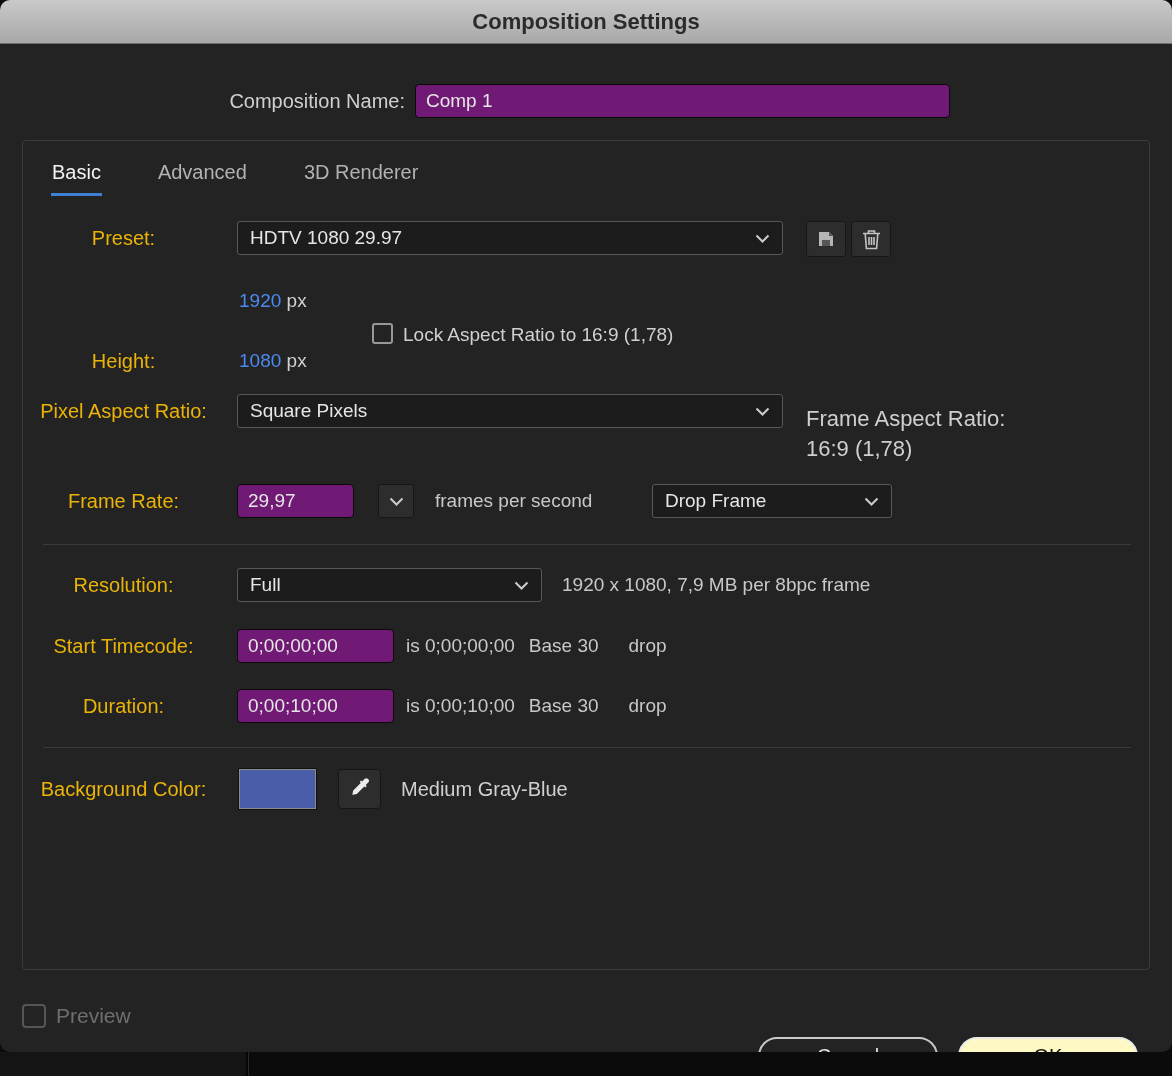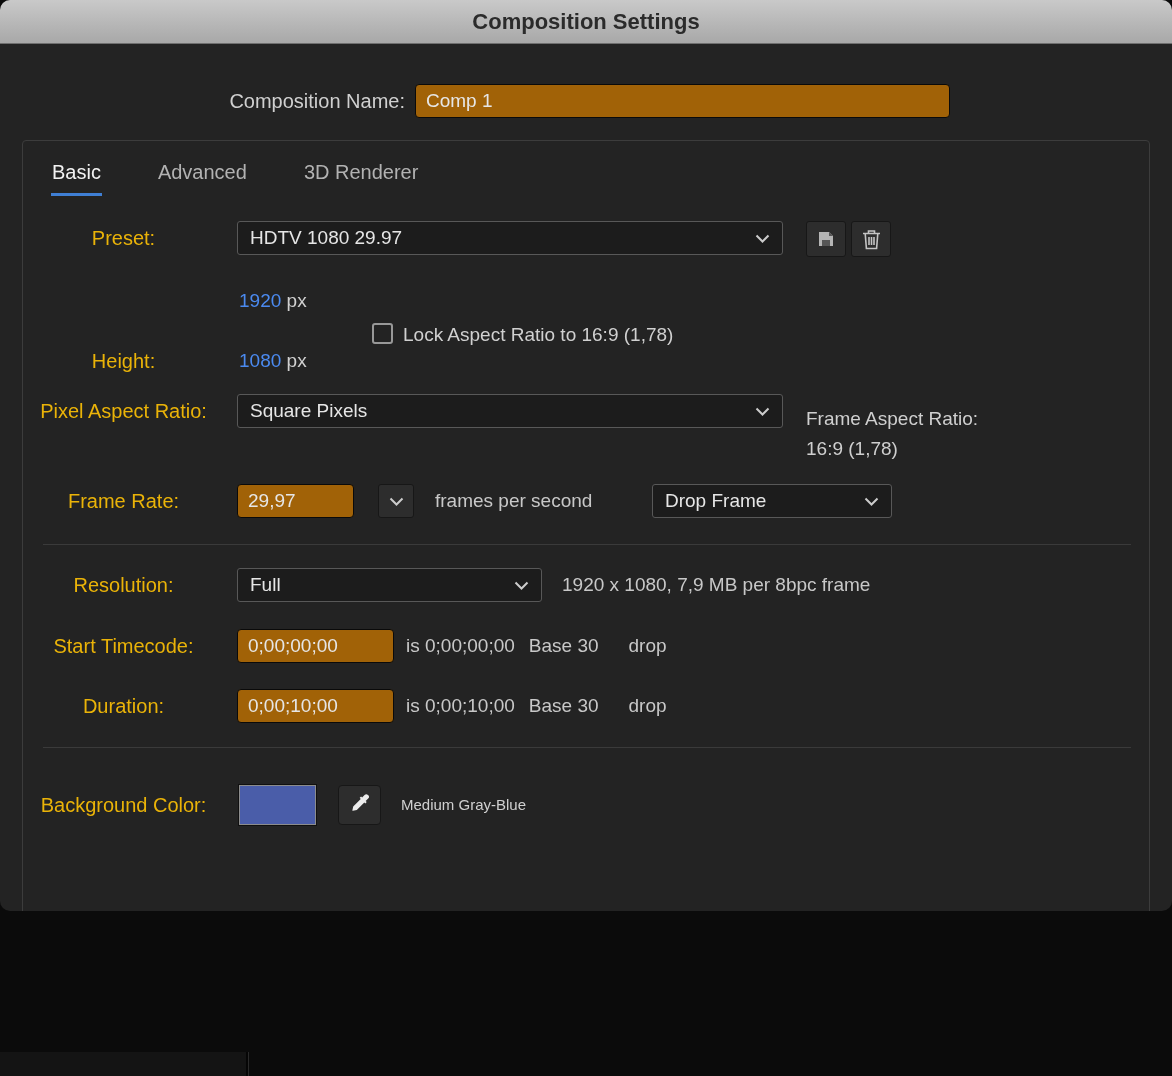--- a/index.html
+++ b/index.html
@@ -4,21 +4,21 @@
 <style>
   * { margin:0; padding:0; box-sizing:border-box; }
   html, body {
     width:1172px; height:1076px;
     background:#0b0b0b;
     font-family:"Liberation Sans", sans-serif;
     overflow:hidden;
   }
   .dialog {
     position:absolute; top:0; left:0;
-    width:1172px; height:911px;
+    width:1172px; height:1052px;
     background:#232323;
     border-radius:10px;
     overflow:hidden;
   }
   .titlebar {
     height:44px;
     background:linear-gradient(#c9c9c9, #a8a8a8);
     border-bottom:1px solid #6f6f6f;
     display:flex; align-items:center; justify-content:center;
   }
@@ -26,21 +26,21 @@
 
   
   .compname-label {
     position:absolute; top:84px; left:0; width:405px;
     text-align:right; font-size:20px; color:#d0d0d0; line-height:34px;
   }
   .compname-input {
     position:absolute; top:84px; left:415px; width:535px; height:34px;
   }
   .tin {
-    background:#a16207;
+    background:#701a75;
     border:1px solid #0a0a0a;
     border-radius:4px;
     color:#e6e6e6; font-size:19px;
     padding:0 10px;
     font-family:"Liberation Sans", sans-serif;
     outline:none;
   }
 
   
   .panel {
@@ -93,35 +93,35 @@
     position:absolute; width:21px; height:21px;
     border:2px solid #989898; border-radius:3px;
     background:transparent;
   }
   .cbx-label { position:absolute; font-size:19px; color:#d0d0d0; }
 
   .info { position:absolute; font-size:19px; color:#c8c8c8; line-height:34px; }
   .gap1 { margin-left:14px; }
   .gap2 { margin-left:30px; }
 
-  .fratio { position:absolute; left:783px; top:263px; font-size:19px; color:#cfcfcf; line-height:30px; }
+  .fratio { position:absolute; left:783px; top:263px; font-size:22px; color:#cfcfcf; line-height:30px; }
 
   .hr { position:absolute; left:20px; width:1088px; height:1px; background:#3a3a3a; }
 
   .swatch {
     position:absolute; top:0; left:216px; width:77px; height:40px;
     border:1px solid #8c8c8c;
     box-shadow:0 0 0 1px #101010;
   }
   .dropper-btn {
     position:absolute; top:0; left:315px; width:43px; height:40px;
     background:#2d2d2d; border:1px solid #171717; border-radius:4px;
     display:flex; align-items:center; justify-content:center;
   }
-  .bgname { position:absolute; left:378px; top:0; font-size:15px; color:#d0d0d0; line-height:40px; }
+  .bgname { position:absolute; left:378px; top:0; font-size:20px; color:#d0d0d0; line-height:40px; }
 
   
   .pv-cbx {
     position:absolute; left:22px; top:1004px; width:24px; height:24px;
     border:2px solid #555555; border-radius:4px;
   }
   .pv-label {
     position:absolute; left:56px; top:1004px;
     font-size:21px; color:#6f6f6f; line-height:24px;
   }
@@ -261,21 +261,21 @@
     </div>
 
     <div class="row" style="top:548px;">
       <span class="rlabel">Duration:</span>
       <input type="text" class="tin field" style="left: 214px; width: 157px;" value="0;00;10;00">
       <span class="info" style="left:383px;"><span>is 0;00;10;00</span><span class="gap1">Base 30</span><span class="gap2">drop</span></span>
     </div>
 
     <div class="hr" style="top:606px;"></div>
 
-    <div class="row tall" style="top:644px;text-decoration:underline;">
+    <div class="row tall" style="top:628px;text-decoration:underline;">
       <span class="rlabel">Background Color:</span>
       <span class="swatch" style="background: rgb(74, 93, 169);"></span>
       <span class="dropper-btn">
         <span>
           <svg width="22" height="22" viewBox="0 0 24 24">
               <path fill="#ededed" d="M20.7 3.3a2.6 2.6 0 0 0-3.7 0l-2.7 2.7-1.1-1.1-1.5 1.5 1.1 1.1-8.2 8.2-.9 4.2a.5.5 0 0 0 .6.6l4.2-.9 8.2-8.2 1.1 1.1 1.5-1.5-1.1-1.1 2.7-2.7a2.6 2.6 0 0 0-.2-3.9z"></path>
             </svg>
         </span>
       </span>
       <span class="bgname">Medium Gray-Blue</span>

